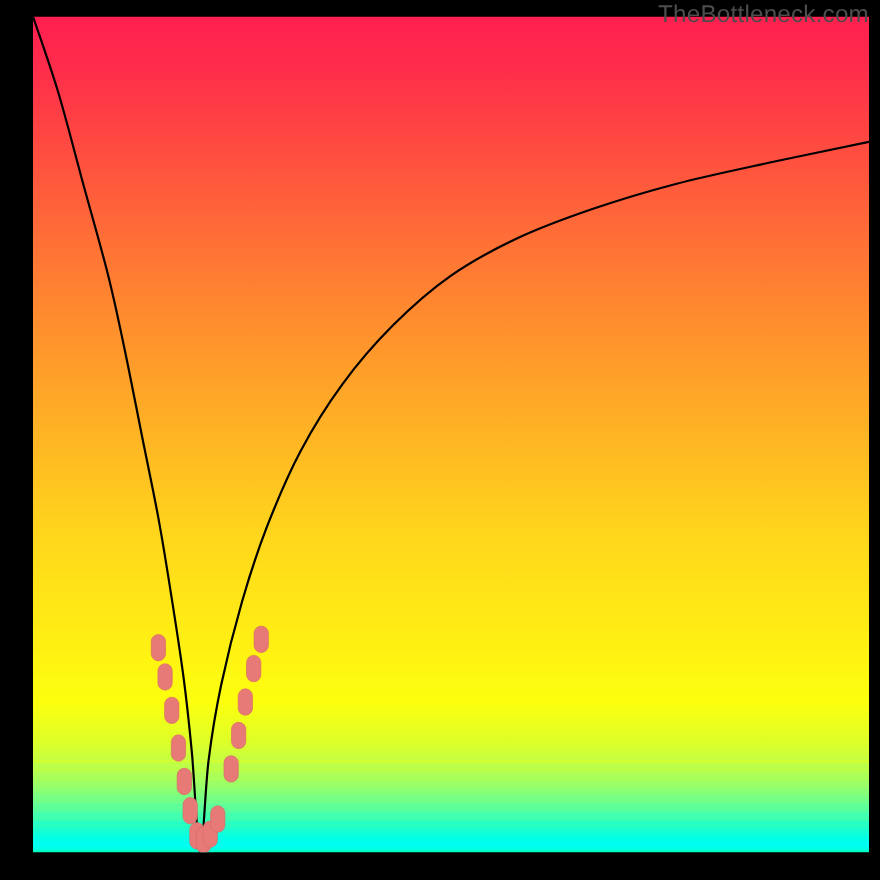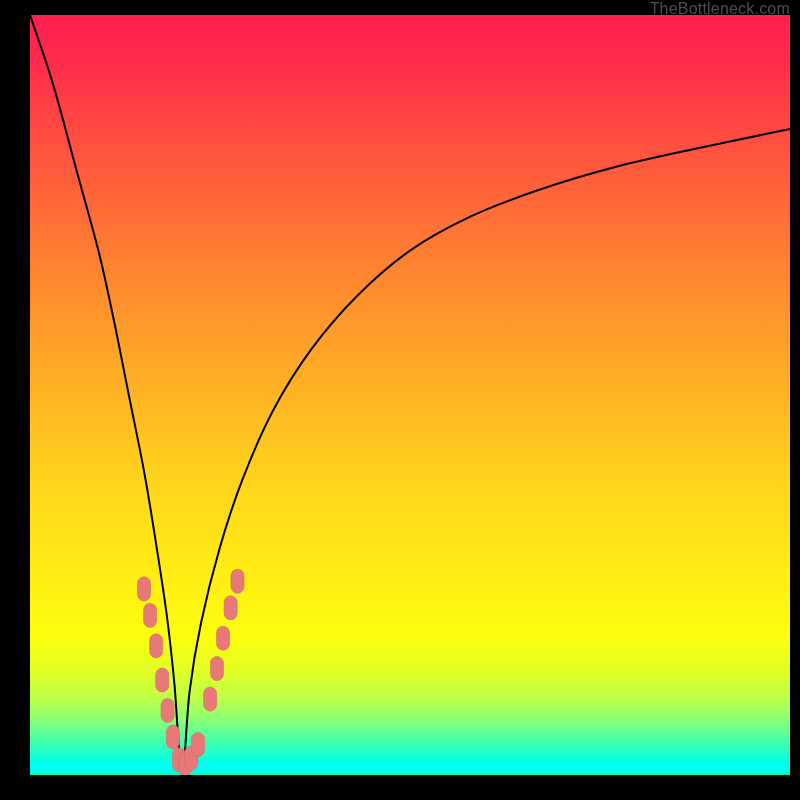--- a/index.html
+++ b/index.html
@@ -60,21 +60,21 @@
     position: absolute;
     left: 0; top: 0;
     width: 100%;
     height: 100%;
   }
   .watermark {
     position: absolute;
     top: 0;
     right: 10px;
     color: #4d4d4d;
-    font-size: 16px;
+    font-size: 22px;
     font-weight: 500;
     letter-spacing: 0.2px;
     font-family: Arial, Helvetica, sans-serif;
     margin-left: 18px;
   }
 </style>
 </head>
 <body>
 
 <div class="outer-frame">

